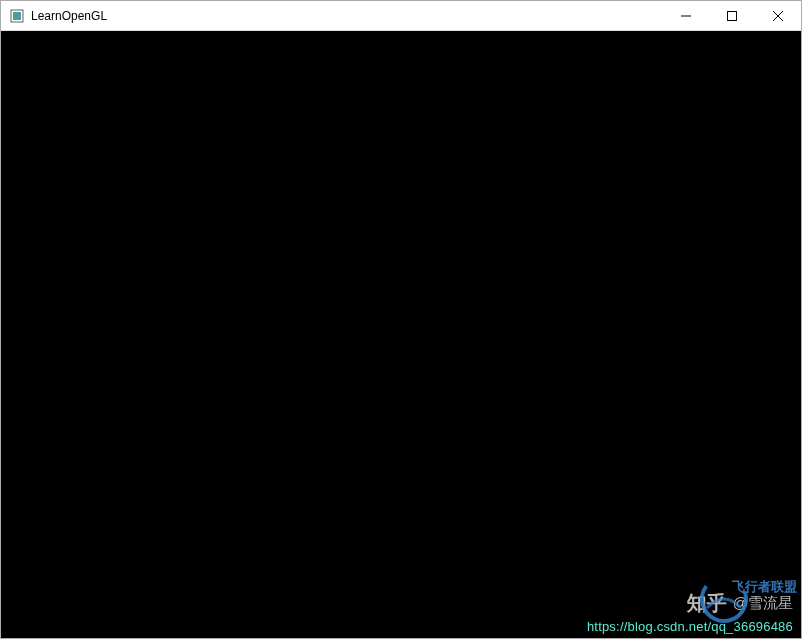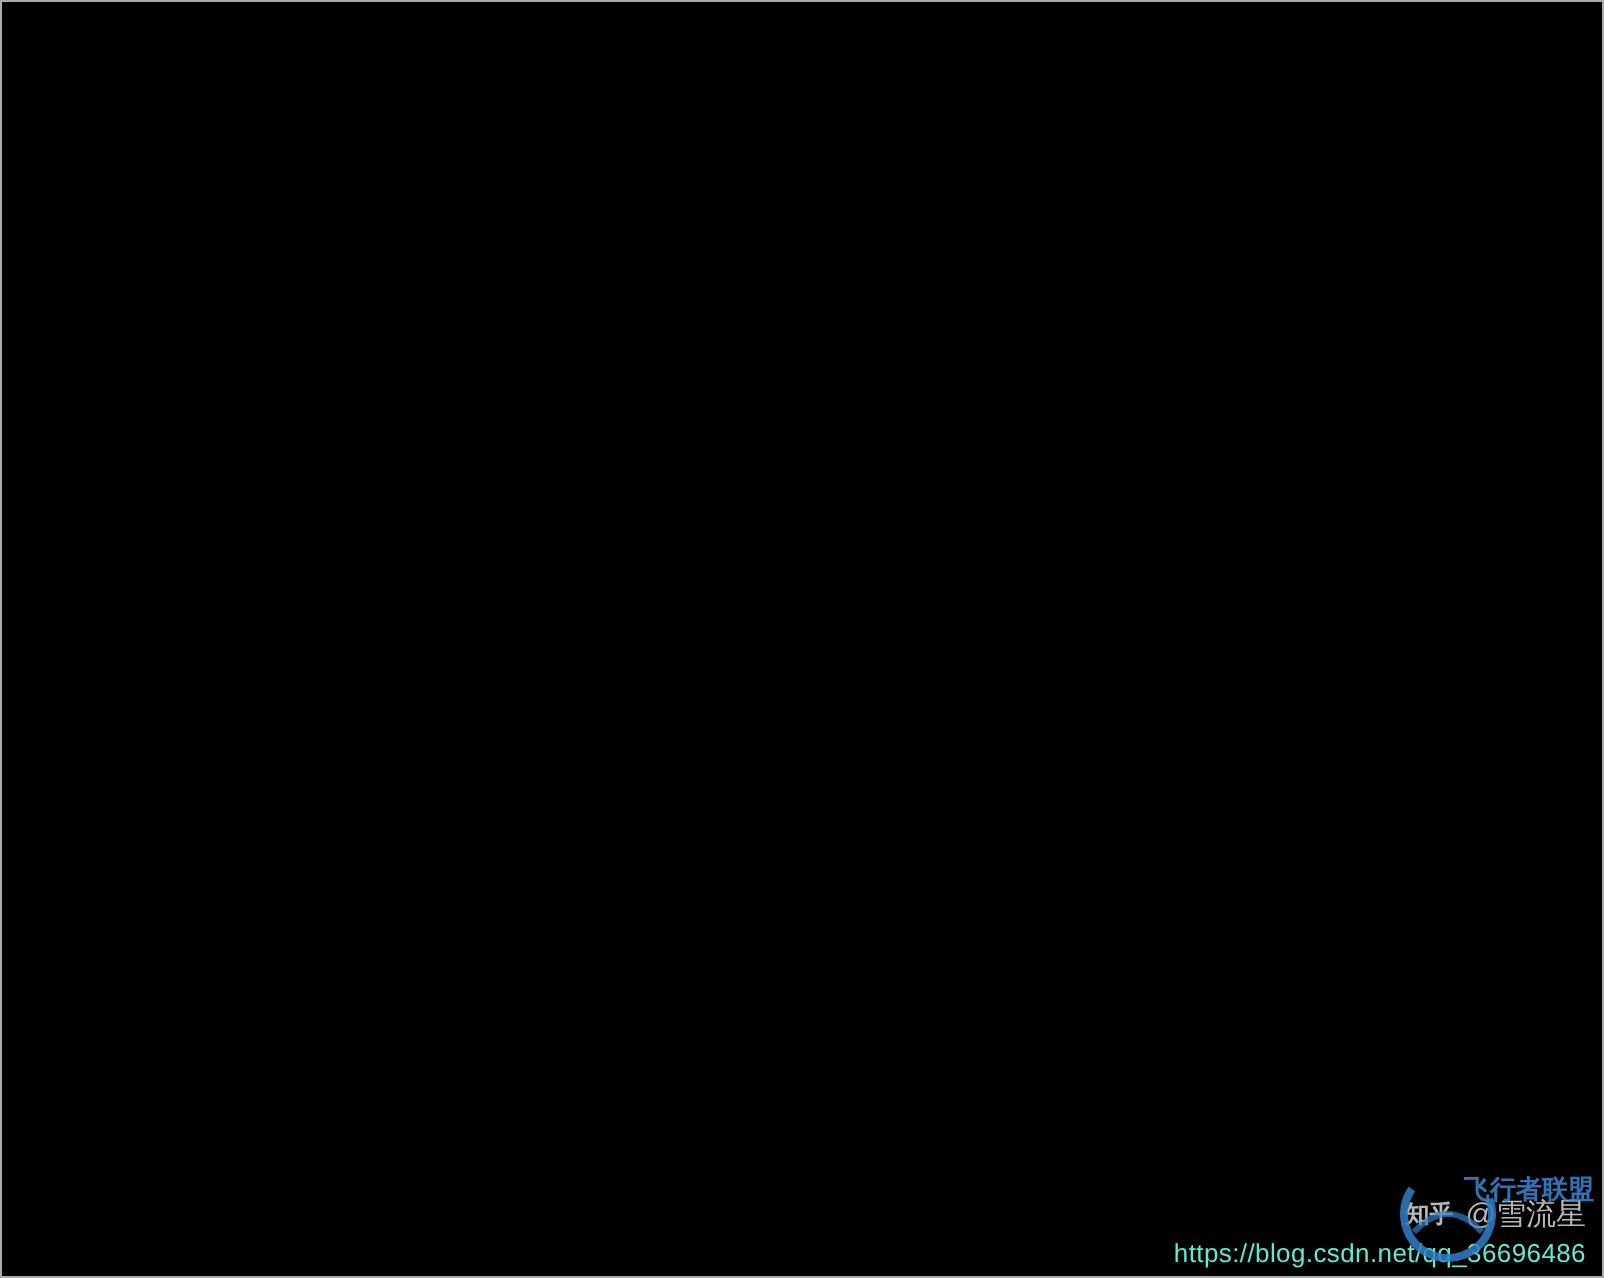--- a/index.html
+++ b/index.html
@@ -109,27 +109,54 @@
       height: 58px;
       pointer-events: none;
     }
     .watermark-url {
       color: #5eead4;
       font-size: 13px;
       letter-spacing: 0.2px;
     }
     .zhihu-logo {
       font-weight: bold;
-      font-size: 12px;
+      font-size: 20px;
     }
   </style>
 </head>
 <body>
 
 <div class="window">
+  <div class="titlebar">
+    <span class="titlebar-icon">
+      <svg viewBox="0 0 14 14">
+        <rect x="1" y="1" width="12" height="12" fill="none" stroke="#606060" stroke-width="1"></rect>
+        <rect x="3" y="3" width="8" height="8" fill="#4aa0a0"></rect>
+      </svg>
+    </span>
+    <span class="titlebar-title">LearnOpenGL</span>
+    <div class="titlebar-controls">
+      <button class="titlebar-btn">
+        <svg viewBox="0 0 10 10">
+          <line x1="0" y1="5" x2="10" y2="5" stroke="#000" stroke-width="1"></line>
+        </svg>
+      </button>
+      <button class="titlebar-btn">
+        <svg viewBox="0 0 10 10">
+          <rect x="0.5" y="0.5" width="9" height="9" fill="none" stroke="#000" stroke-width="1"></rect>
+        </svg>
+      </button>
+      <button class="titlebar-btn close">
+        <svg viewBox="0 0 10 10">
+          <line x1="0" y1="0" x2="10" y2="10" stroke="#000" stroke-width="1"></line>
+          <line x1="10" y1="0" x2="0" y2="10" stroke="#000" stroke-width="1"></line>
+        </svg>
+      </button>
+    </div>
+  </div>
   <div class="client-area">
     <div class="watermark-group">
       <svg class="watermark-circle" viewBox="0 0 58 58">
         <circle cx="29" cy="29" r="22" fill="none" stroke="#2f7fc9" stroke-width="4" stroke-dasharray="90 60" transform="rotate(-20 29 29)" opacity="0.85"></circle>
         <path d="M 12 38 Q 29 20 46 38" fill="none" stroke="#2f7fc9" stroke-width="3" opacity="0.7"></path>
       </svg>
       <div class="watermark-extra">飞行者联盟</div>
       <div class="watermark-zhihu">
         <span class="zhihu-logo">知乎</span>
         <span>@雪流星</span>

